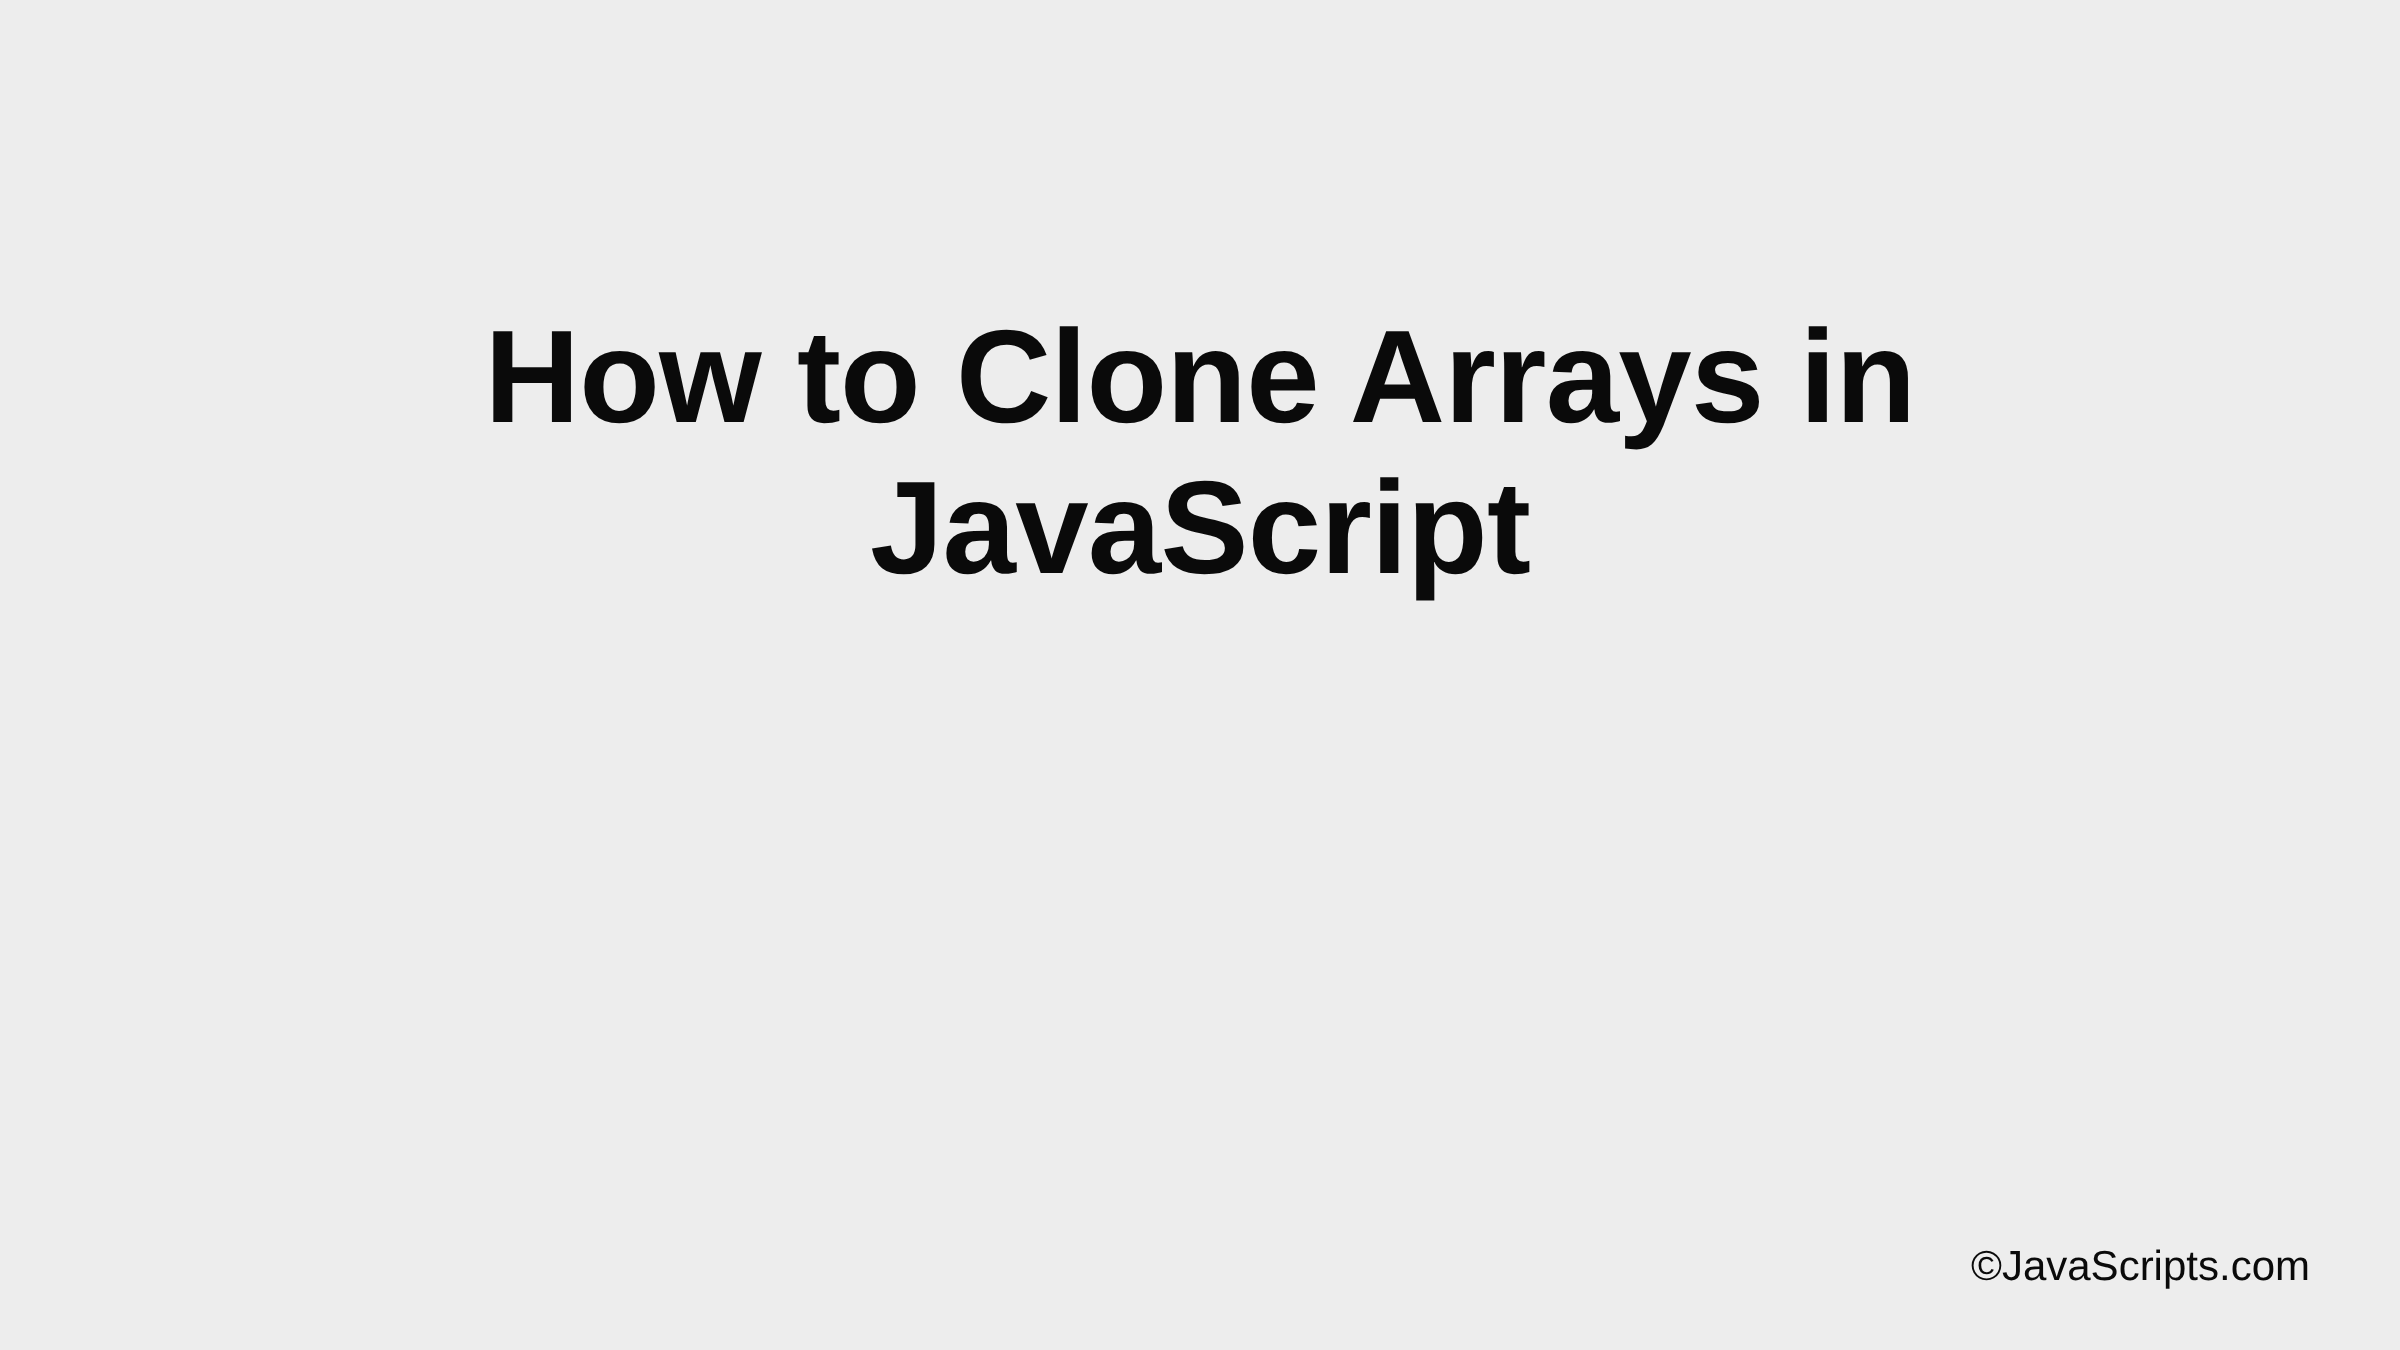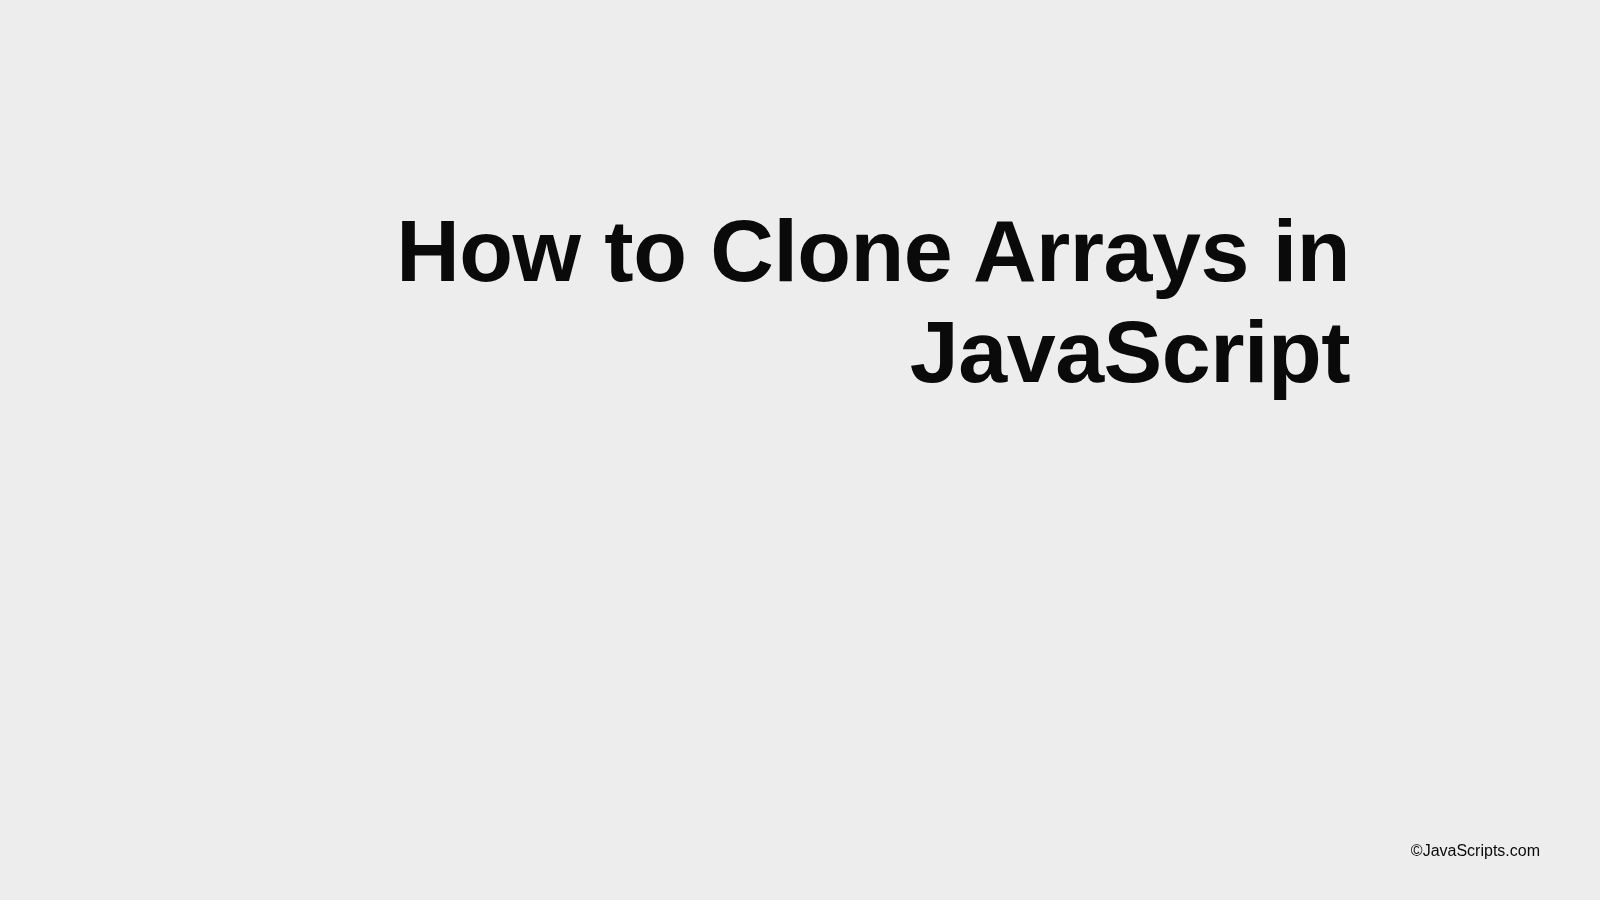--- a/index.html
+++ b/index.html
@@ -14,32 +14,32 @@
       font-family: -apple-system, BlinkMacSystemFont, "Segoe UI", Helvetica, Arial, sans-serif;
       position: relative;
       overflow: hidden;
     }
     .title {
       position: absolute;
       top: 200px;
       left: 50%;
       transform: translateX(-50%);
       width: 1100px;
-      text-align: right;
+      text-align: center;
       font-size: 88px;
       font-weight: 700;
       color: #0a0a0a;
       line-height: 1.15;
       letter-spacing: -0.5px;
     }
     .footer {
       position: absolute;
       bottom: 40px;
       right: 60px;
-      font-size: 16px;
+      font-size: 28px;
       font-weight: 400;
       color: #0a0a0a;
     }
   </style>
 </head>
 <body>
 
 <h1 class="title">How to Clone Arrays in JavaScript</h1>
 
 <div class="footer">©JavaScripts.com</div>

